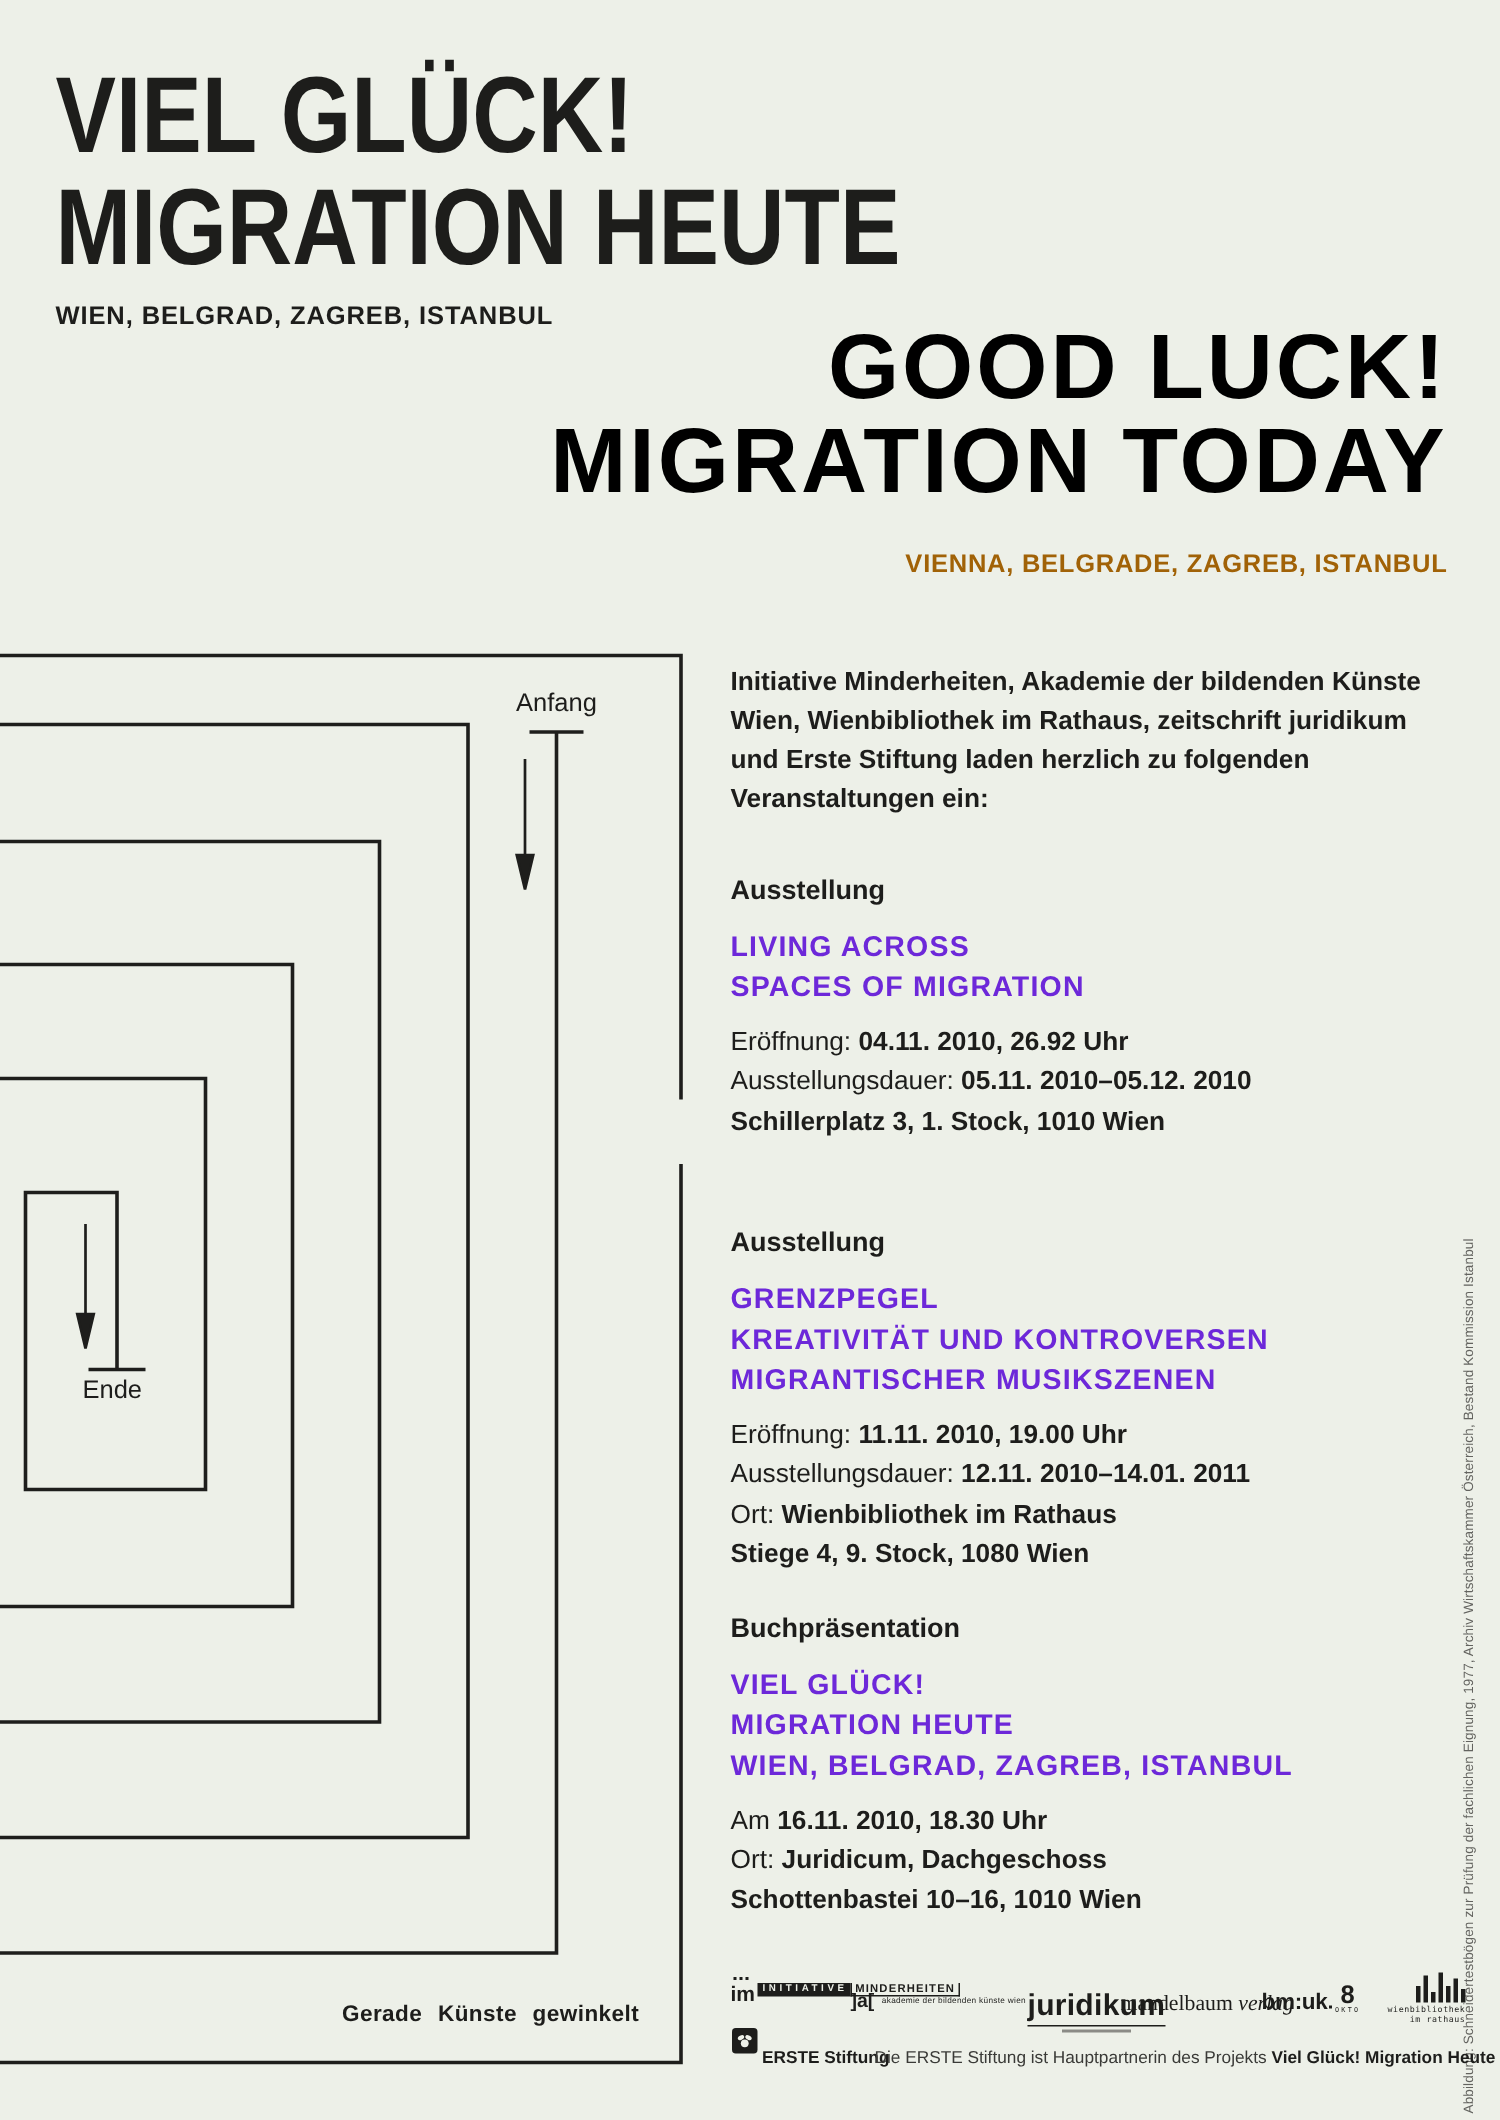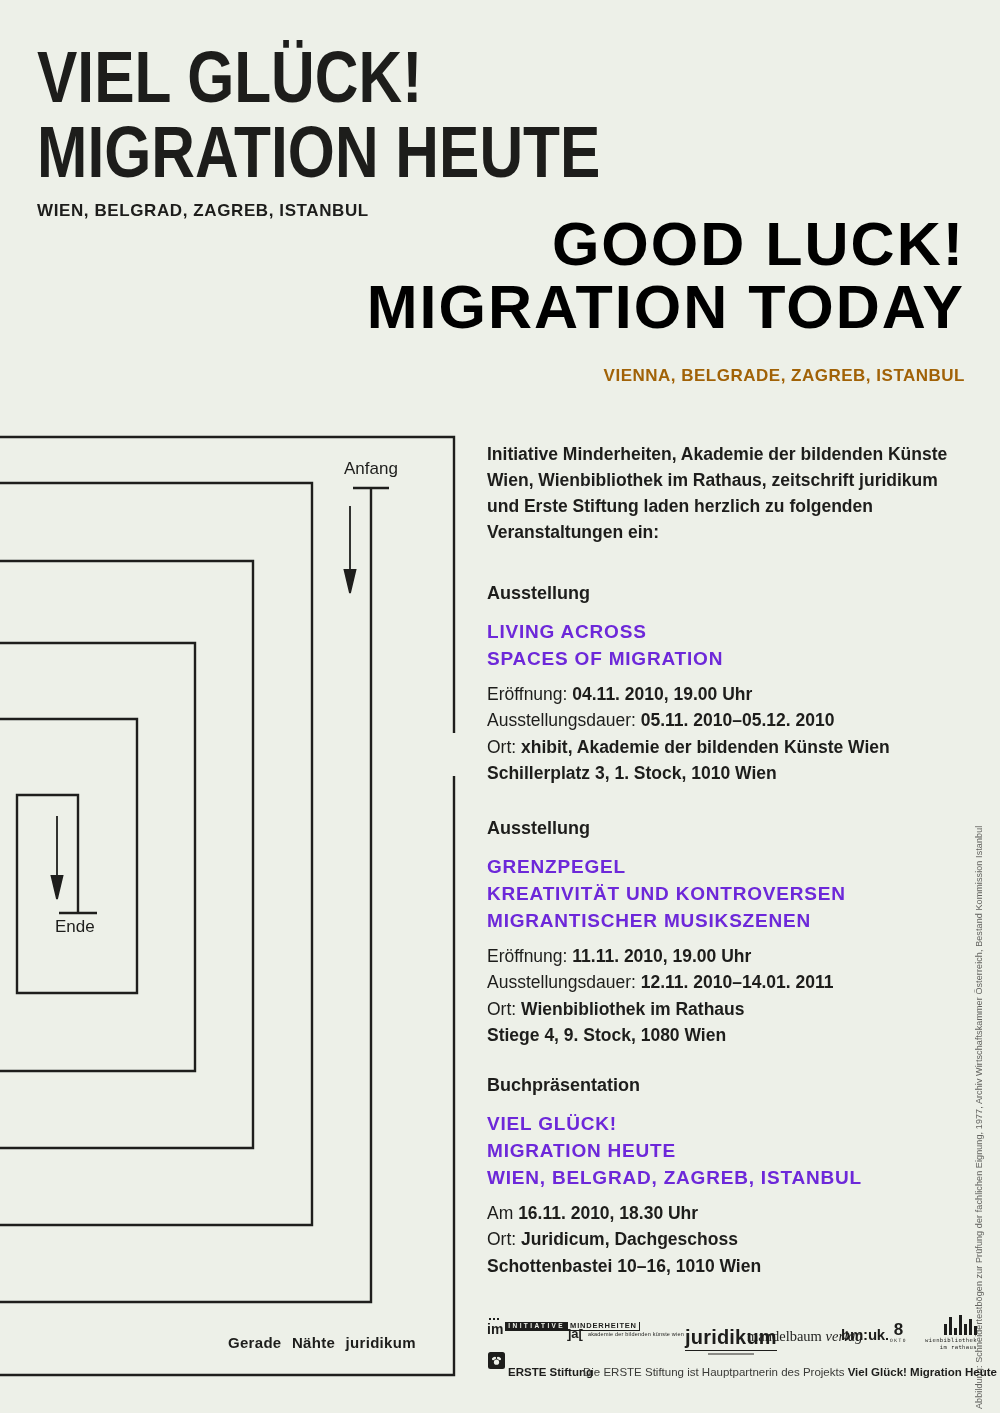--- a/index.html
+++ b/index.html
@@ -151,35 +151,34 @@
         <polygon points="344.5,570 355.5,570 350,593"></polygon>
       </g>
       <g>
         <line x1="57" y1="816" x2="57" y2="878"></line>
         <polygon points="51.5,876 62.5,876 57,899"></polygon>
       </g>
     </g>
   </svg>
   <div class="diagram-label lbl-anfang">Anfang</div>
   <div class="diagram-label lbl-ende">Ende</div>
-  <div class="diagram-caption">Gerade Nähte juridikum</div>
+  <div class="diagram-caption">Gerade Künste gewinkelt</div>
 
   <p class="intro">Initiative Minderheiten, Akademie der bildenden Künste
 Wien, Wienbibliothek im Rathaus, zeitschrift juridikum
 und Erste Stiftung laden herzlich zu folgenden
 Veranstaltungen ein:</p>
 
   <section class="event event-1">
     <div class="event-kind">Ausstellung</div>
     <div class="event-title">LIVING ACROSS
 SPACES OF MIGRATION</div>
     <div class="event-rows">
-      <div class="event-row"><span class="row-label">Eröffnung: </span><span class="row-value">04.11. 2010, 19.00 Uhr</span></div>
+      <div class="event-row"><span class="row-label">Eröffnung: </span><span class="row-value">04.11. 2010, 26.92 Uhr</span></div>
       <div class="event-row"><span class="row-label">Ausstellungsdauer: </span><span class="row-value">05.11. 2010–05.12. 2010</span></div>
-      <div class="event-row"><span class="row-label">Ort: </span><span class="row-value">xhibit, Akademie der bildenden Künste Wien</span></div>
       <div class="event-row"><span class="row-label"></span><span class="row-value">Schillerplatz 3, 1. Stock, 1010 Wien</span></div>
     </div>
   </section>
 
   <section class="event event-2">
     <div class="event-kind">Ausstellung</div>
     <div class="event-title">GRENZPEGEL
 KREATIVITÄT UND KONTROVERSEN
 MIGRANTISCHER MUSIKSZENEN</div>
     <div class="event-rows">

